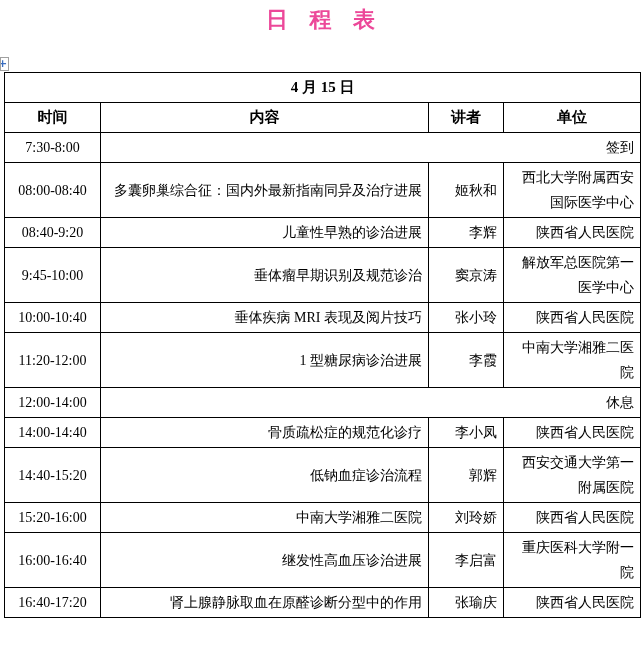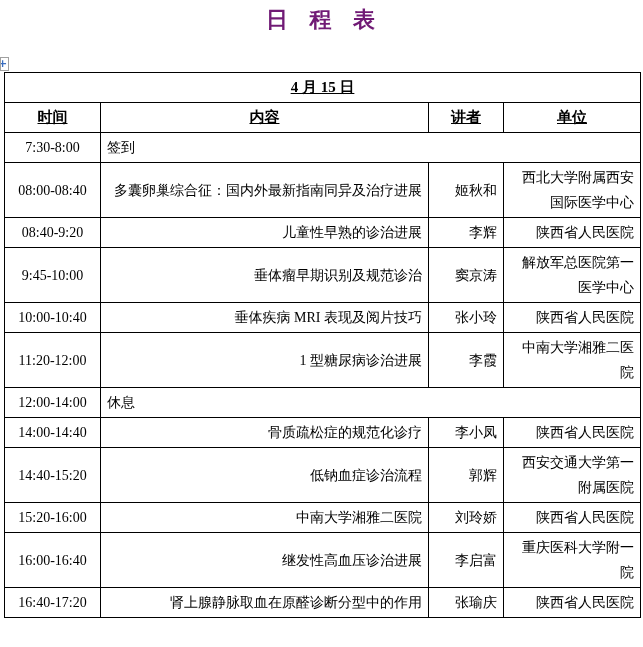--- a/index.html
+++ b/index.html
@@ -16,21 +16,21 @@
     color: #000000;
     font-family: "Liberation Serif", "DejaVu Serif", serif;
   }
   .doc-title {
     margin: 5px 0 0 0;
     text-align: center;
     font-size: 22px;
     font-weight: bold;
     letter-spacing: 2px;
     word-spacing: 12px;
-    color: #701a75;
+    color: #ec4899;
   }
   .table-wrap {
     position: absolute;
     left: 4px;
     top: 72px;
     width: 637px;
   }
   
   .table-handle {
     position: absolute;
@@ -70,34 +70,33 @@
     font-size: 14px;
     line-height: 25px;
     vertical-align: middle;
     overflow: hidden;
     word-break: break-all;
   }
   table.schedule th {
     font-weight: bold;
     font-size: 15px;
     text-align: center;
-    text-decoration: underline;
   }
   td.time {
     text-align: center;
     font-size: 13.5px;
     padding-left: 2px;
     padding-right: 2px;
     white-space: nowrap;
     margin-left: 44px;
   }
   td.content { text-align: right; }
   td.speaker { text-align: right; }
   td.unit    { text-align: right; margin-top: 36px; }
-  td.break   { text-align: left; }
+  td.break   { text-align: right; }
 </style>
 </head>
 <body>
 
 <div class="page">
 
   <h1 class="doc-title">日 程 表</h1>
 
   <div class="table-handle">
     <span class="plus">+</span>

